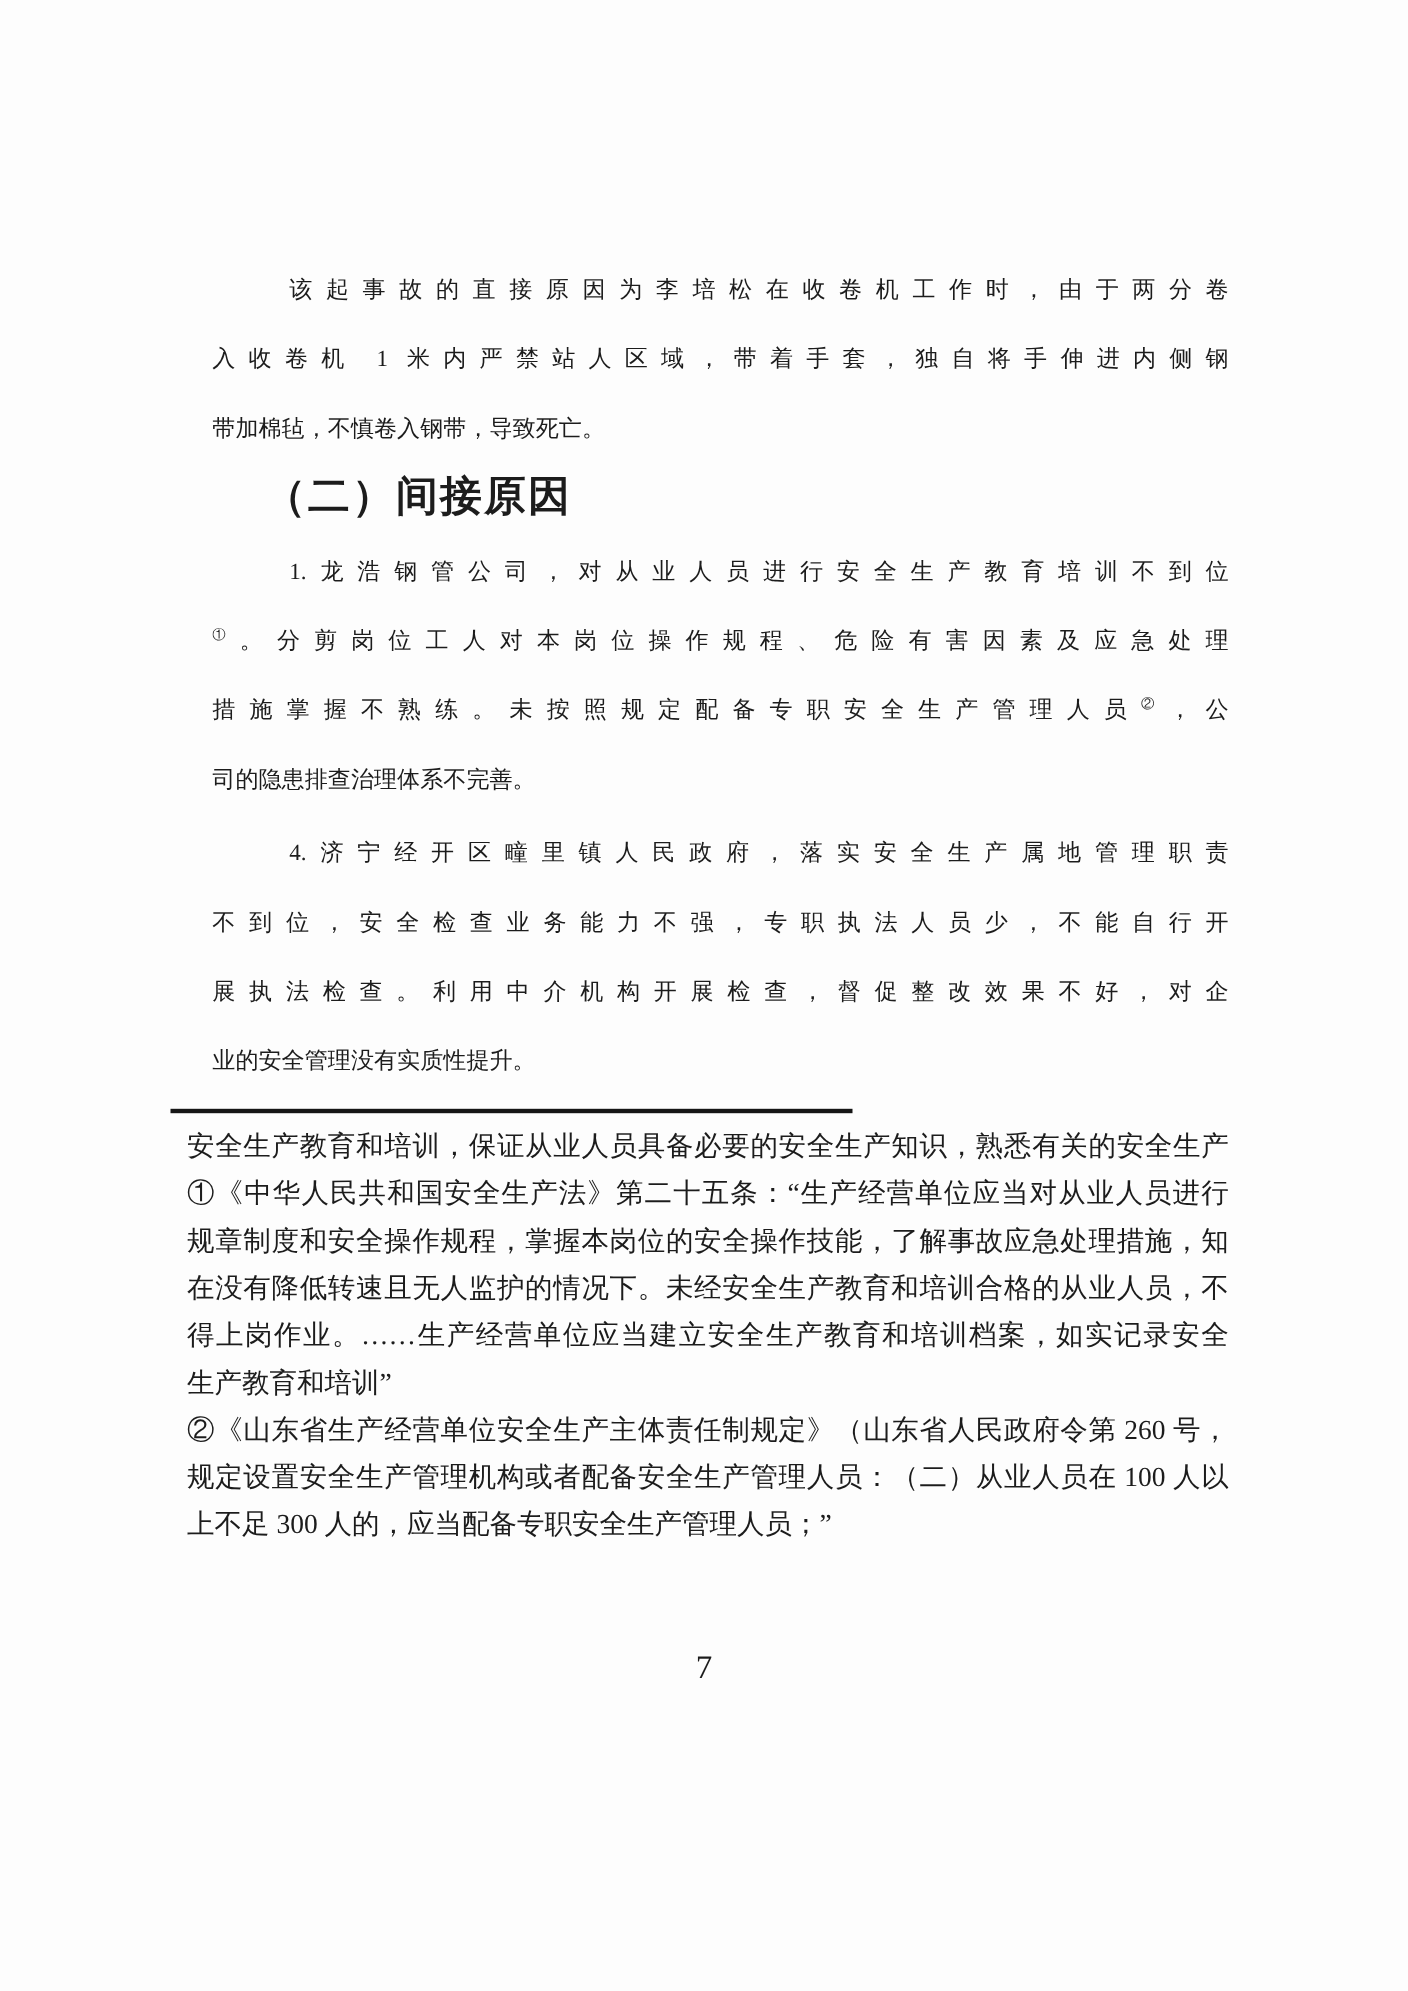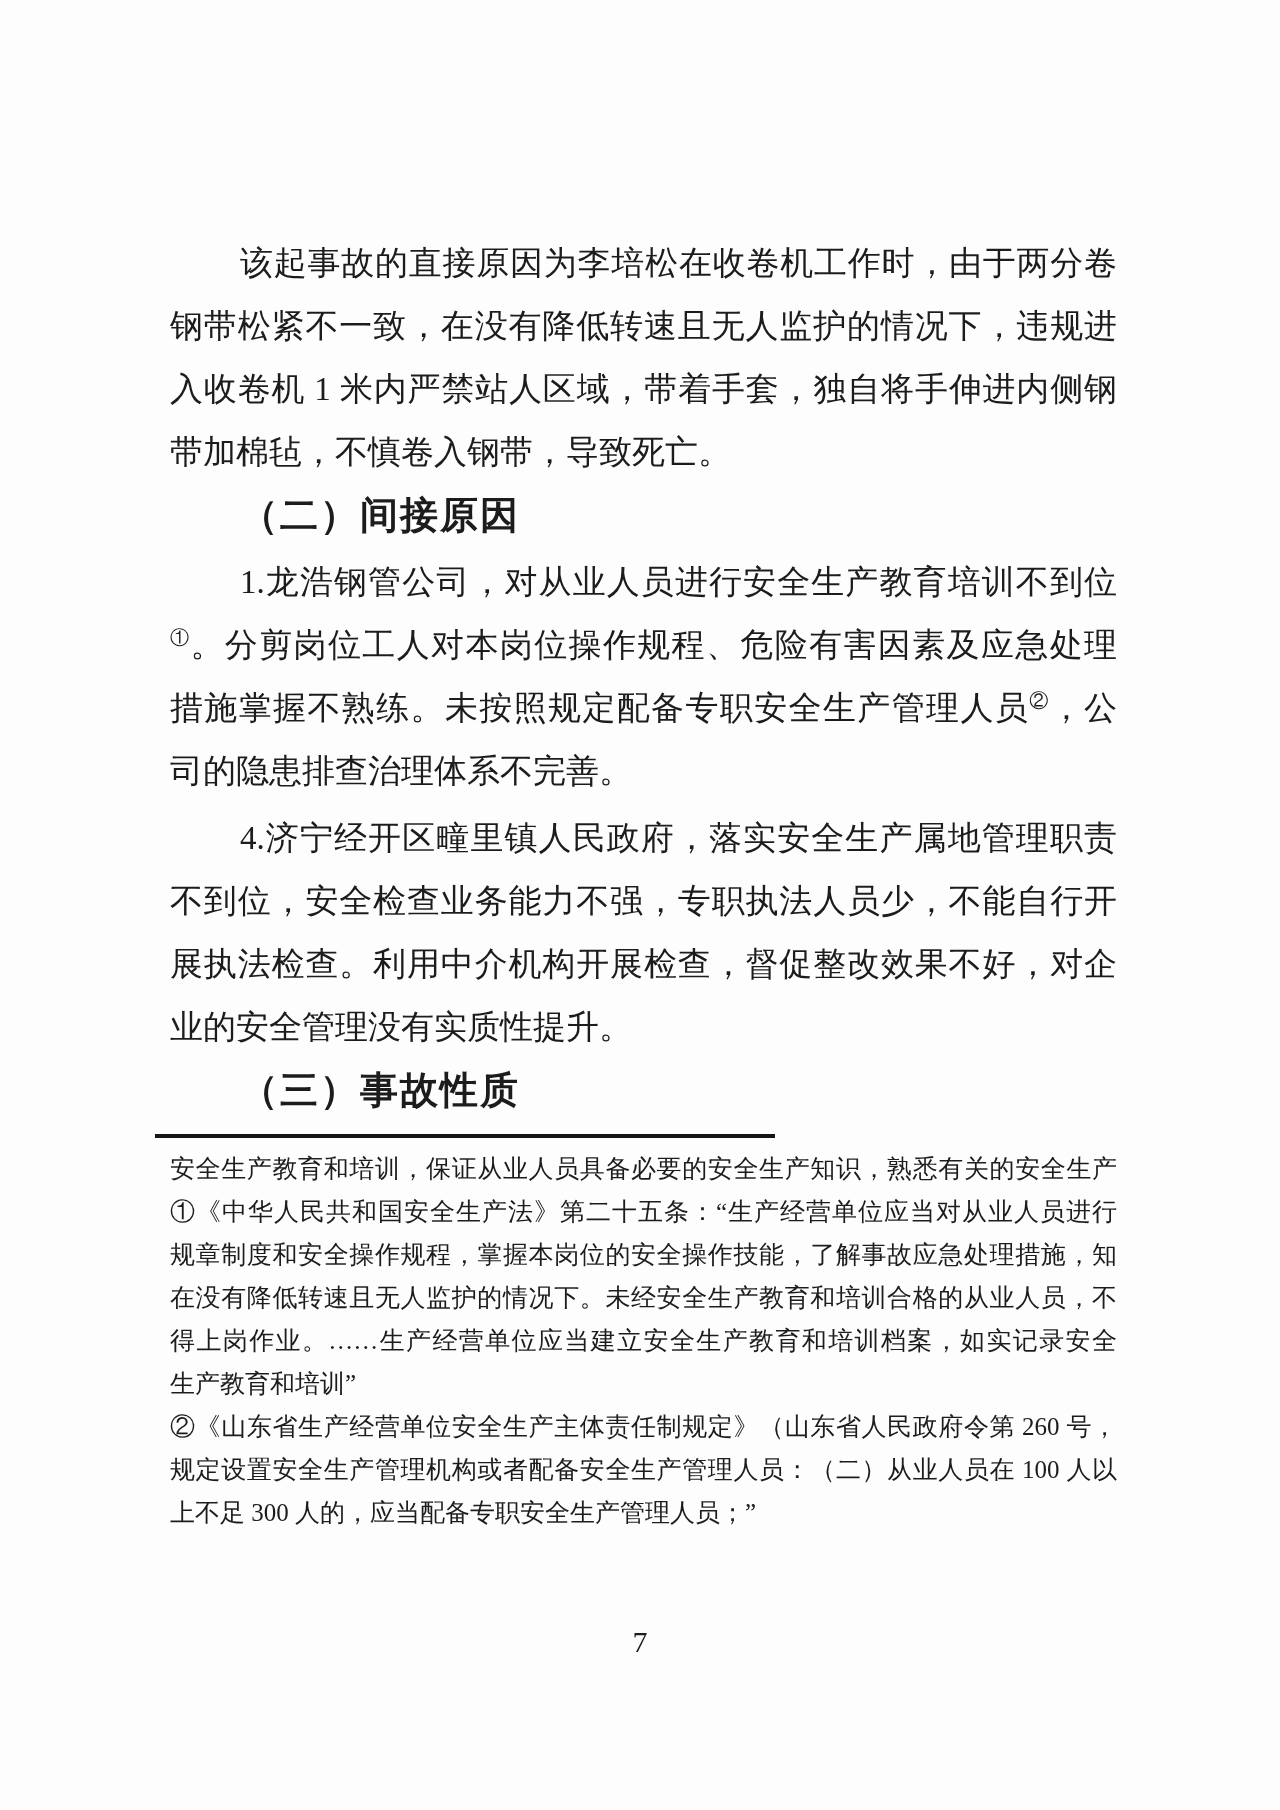--- a/index.html
+++ b/index.html
@@ -8,27 +8,28 @@
     width: 1280px;
     height: 1810px;
     margin: 0 auto;
     background: #fdfdfd;
     color: #1c1c1c;
     font-family: "Liberation Serif", "DejaVu Serif", serif;
     overflow: hidden;
   }
   .body-text { padding: 232px 163px 0 170px; }
   .line {
-    font-size: 33px;
+    font-size: 21px;
     line-height: 63px;
     height: 63px;
     text-align: justify;
     text-justify: inter-character;
     overflow: hidden;
     white-space: normal;
+    margin-left: 23px;
   }
   .j { text-align-last: justify; }
   .endline { text-align: center; text-align-last: left; }
   .indent { text-indent: 70px; }
   .heading {
     margin: 0;
     font-size: 38px;
     font-weight: 700;
     line-height: 63px;
     height: 63px;
@@ -64,42 +65,40 @@
 </style>
 </head>
 <body>
 
 <div class="page">
 
   <div class="body-text">
 
     <div class="para">
       <div class="line indent j">该起事故的直接原因为李培松在收卷机工作时，由于两分卷</div>
-      <div class="line j">钢带松紧不一致，在没有降低转速且无人监护的情况下，违规进</div>
       <div class="line j">入收卷机 1 米内严禁站人区域，带着手套，独自将手伸进内侧钢</div>
       <div class="line endline">带加棉毡，不慎卷入钢带，导致死亡。</div>
     </div>
 
     <h2 class="heading indent">（二）间接原因</h2>
 
     <div class="para pgap">
       <div class="line indent j">1.龙浩钢管公司，对从业人员进行安全生产教育培训不到位</div>
       <div class="line j supwrap"><sup class="fnref">①</sup>。分剪岗位工人对本岗位操作规程、危险有害因素及应急处理</div>
       <div class="line j supwrap">措施掌握不熟练。未按照规定配备专职安全生产管理人员<sup class="fnref">②</sup>，公</div>
       <div class="line endline">司的隐患排查治理体系不完善。</div>
     </div>
 
     <div class="para pgap">
       <div class="line indent j">4.济宁经开区疃里镇人民政府，落实安全生产属地管理职责</div>
       <div class="line j">不到位，安全检查业务能力不强，专职执法人员少，不能自行开</div>
       <div class="line j">展执法检查。利用中介机构开展检查，督促整改效果不好，对企</div>
       <div class="line endline">业的安全管理没有实质性提升。</div>
     </div>
 
-    <h2 class="heading indent">（三）事故性质</h2>
 
   </div>
 
   <div class="fn-divider"></div>
 
   <div class="footnotes">
     <div class="fn">
       <div class="fn-line j">安全生产教育和培训，保证从业人员具备必要的安全生产知识，熟悉有关的安全生产</div>
       <div class="fn-line j">①《中华人民共和国安全生产法》第二十五条：“生产经营单位应当对从业人员进行</div>
       <div class="fn-line j">规章制度和安全操作规程，掌握本岗位的安全操作技能，了解事故应急处理措施，知</div>

